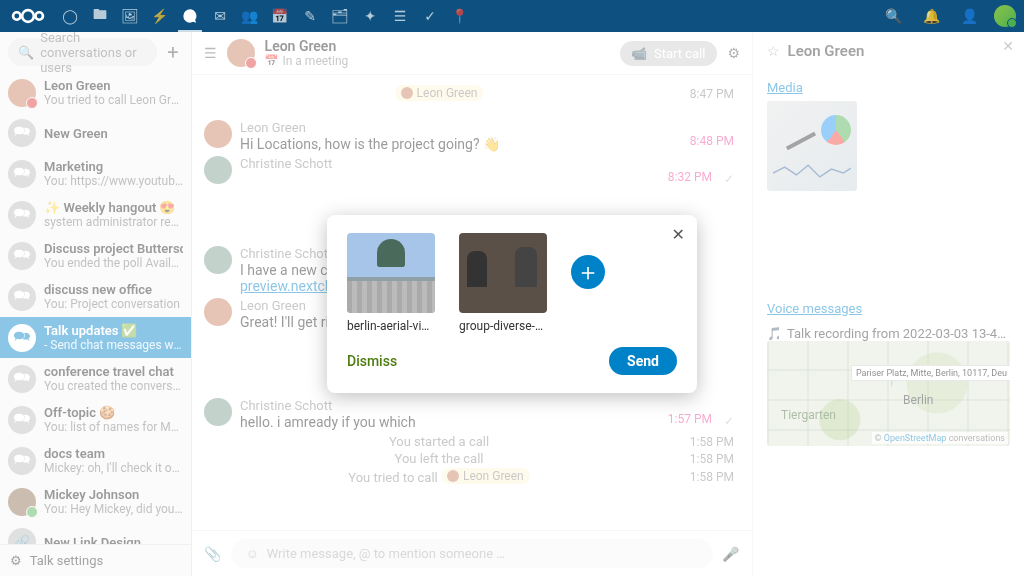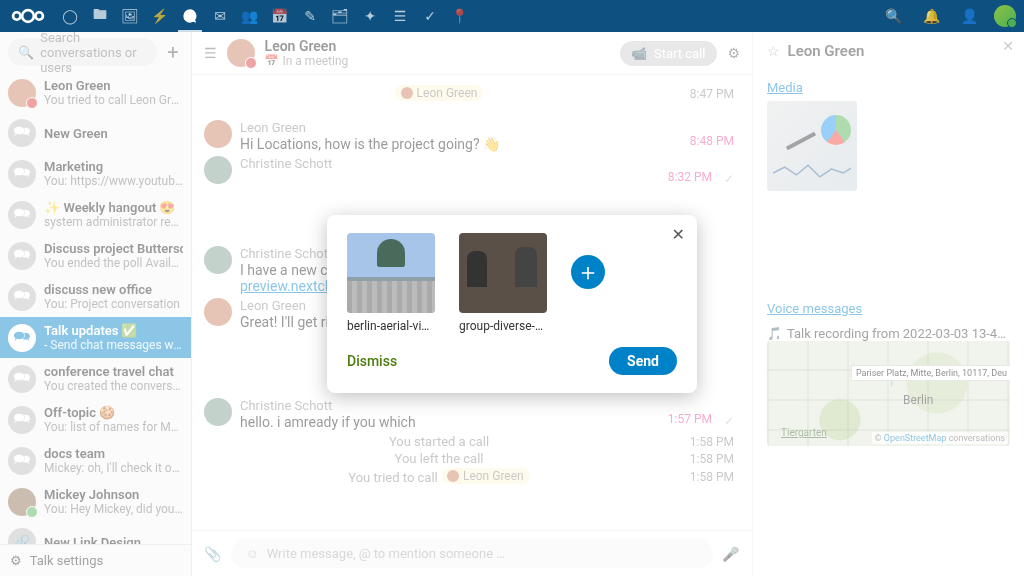--- a/index.html
+++ b/index.html
@@ -77,21 +77,21 @@
 .voice-row span{white-space:nowrap;overflow:hidden;text-overflow:ellipsis;}
 .map{height:105px;background:#dde7d5;border-radius:3px;position:relative;overflow:hidden;}
 .map::before{content:"";position:absolute;inset:0;background:
   linear-gradient(90deg,rgba(120,140,100,0.2) 0 2px,transparent 2px) 0 0/40px 100%,
   linear-gradient(0deg,rgba(120,140,100,0.2) 0 2px,transparent 2px) 0 0/100% 30px,
   radial-gradient(circle at 30% 75%, #b8d099 0 20px, transparent 21px),
   radial-gradient(circle at 70% 40%, #c8d8b0 0 30px, transparent 31px);}
 .map-pin{position:absolute;left:48%;top:30px;color:#1a5fb4;}
 .map-tip{position:absolute;top:24px;right:-2px;background:#fff;border:1px solid #ccc;font-size:9px;padding:2px 4px;white-space:nowrap;}
 .map-label{position:absolute;top:52px;left:56%;font-size:12px;color:#333;}
-.map-park{position:absolute;bottom:8px;left:14px;font-size:10px;color:#4a6b3a;text-decoration:underline;}
+.map-park{position:absolute;bottom:24px;left:14px;font-size:12px;color:#4a6b3a;}
 .map-attr{position:absolute;bottom:2px;right:2px;font-size:9px;color:#666;background:rgba(255,255,255,0.8);padding:1px 3px;}
 .map-attr a{color:#0082c9;}
 .overlay{position:absolute;inset:32px 0 0 0;background:rgba(255,255,255,0.55);display:flex;align-items:center;justify-content:center;}
 .modal{width:370px;background:#fff;border-radius:8px;box-shadow:0 4px 20px rgba(0,0,0,0.25);padding:18px 20px;position:relative;}
 .modal-close{position:absolute;top:10px;right:12px;color:#555;cursor:pointer;font-size:16px;}
 .attach-row{display:flex;gap:24px;align-items:flex-start;margin-bottom:14px;}
 .attach{width:88px;}
 .attach-img{width:88px;height:80px;border-radius:4px;margin-bottom:6px;background:#ddd;overflow:hidden;position:relative;}
 .attach-name{font-size:12px;color:#333;white-space:nowrap;overflow:hidden;text-overflow:ellipsis;}
 .img-berlin{background:linear-gradient(#a7c5e8 55%, #8fa0a8 55%);}

